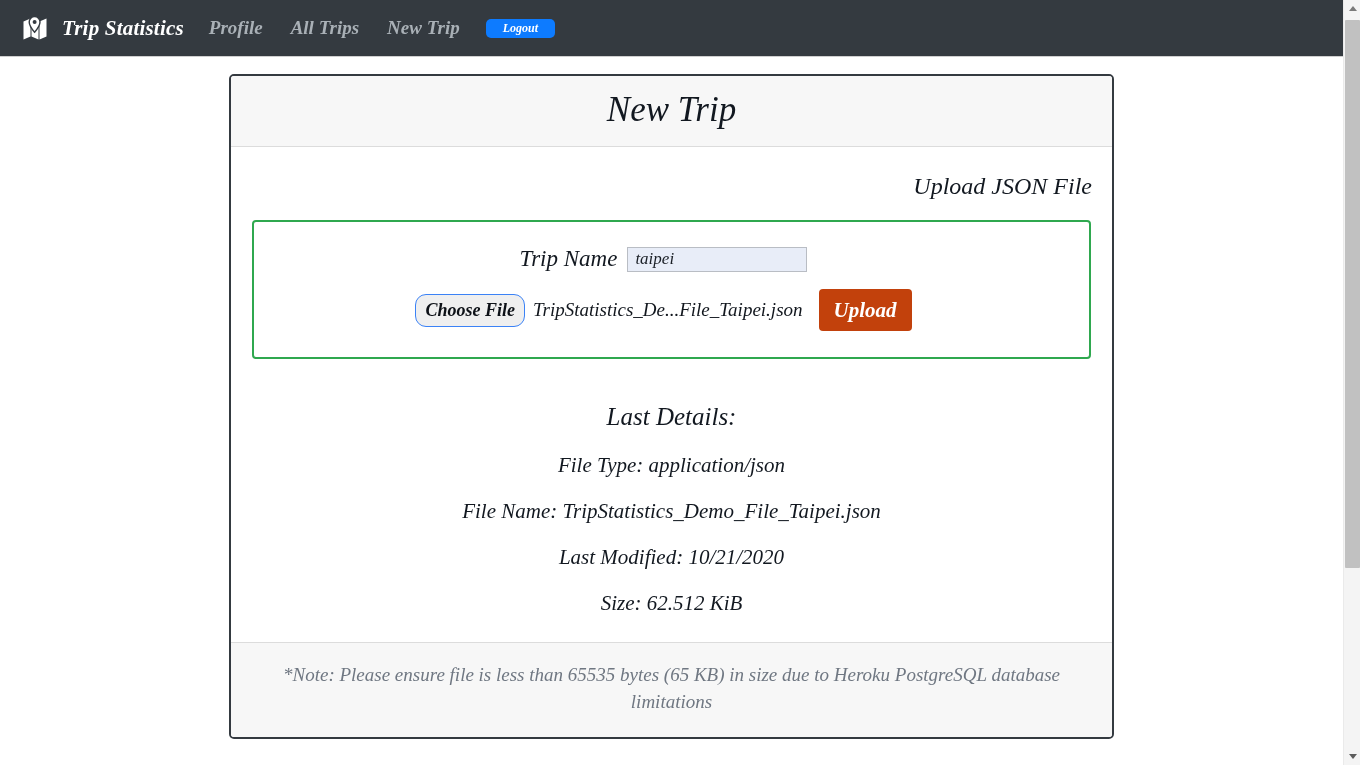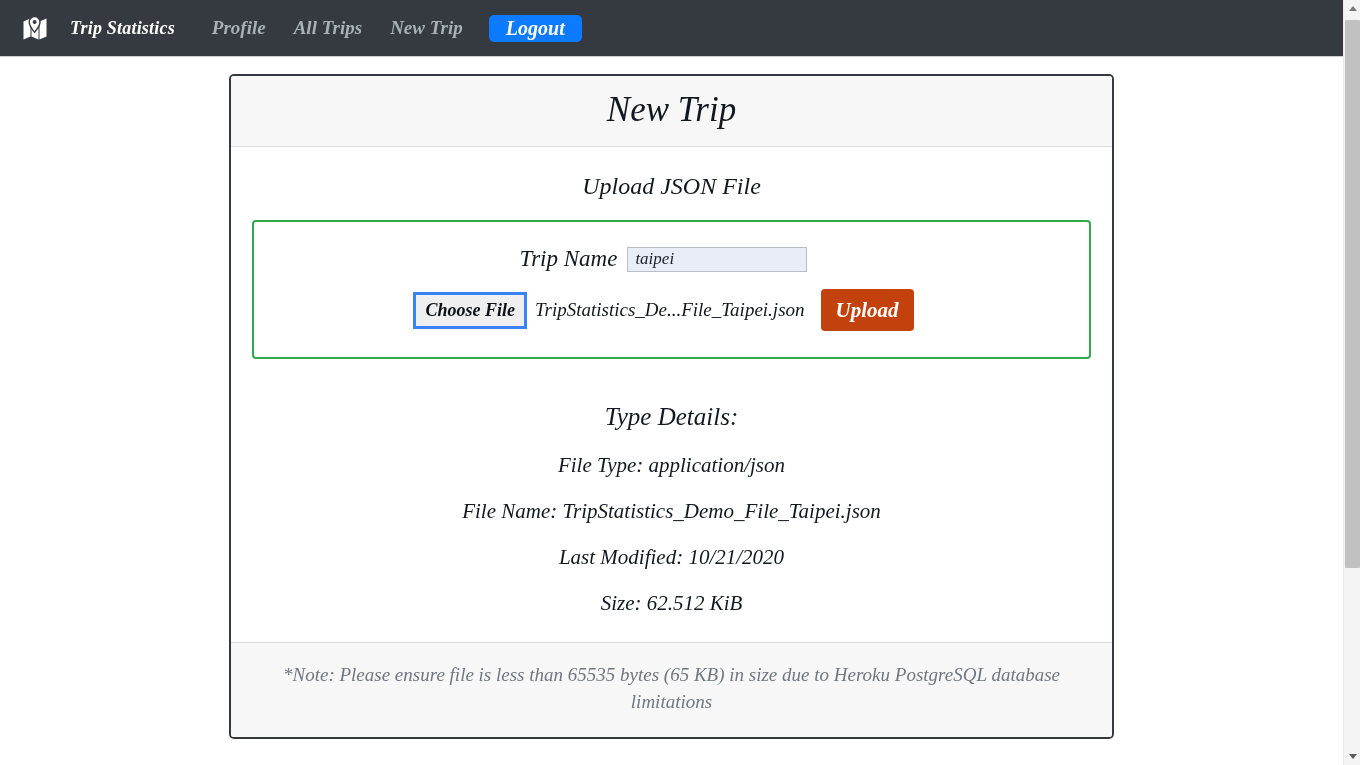--- a/index.html
+++ b/index.html
@@ -35,46 +35,46 @@
     height: 57px;
     background: #343a40;
     display: flex;
     align-items: center;
     padding: 0 0 0 22px;
     border-bottom: 1px solid #cfcfcf;
   }
   .brand {
     display: flex;
     align-items: center;
-    gap: 18px;
+    gap: 10px;
     color: #ffffff;
     font-style: italic;
     font-weight: bold;
-    font-size: 18px;
+    font-size: 21px;
     letter-spacing: .2px;
     text-decoration: none;
-    margin-right: 26px;
+    margin-right: 14px;
   }
   .brand-icon { display: block; width: 30px; height: 25px; }
   .nav-links { display: flex; align-items: center; gap: 6px; }
   .nav-link {
     color: #a9b0b6;
     font-style: italic;
     font-weight: bold;
     font-size: 19px;
     text-decoration: none;
     padding: 6px 11px;
     white-space: nowrap;
   }
   .nav-btn {
     background: #0d7bff;
     color: #ffffff;
     font-style: italic;
     font-weight: bold;
-    font-size: 20px;
+    font-size: 12px;
     text-decoration: none;
     padding: 2px 17px;
     border-radius: 5px;
     margin-left: 9px;
     white-space: nowrap;
   }
 
   
   .content { padding-top: 17px; }
 
@@ -101,20 +101,21 @@
     line-height: 1.15;
   }
   .card-body { padding: 26px 20px 22px 20px; text-align: center; }
 
   .section-title {
     margin: 0 0 20px 0;
     font-size: 24px;
     font-style: italic;
     font-weight: normal;
     color: #121820;
+    text-align: right;
   }
 
   
   .upload-form {
     border: 2px solid #2fa84f;
     border-radius: 4px;
     padding: 24px 36px 26px 20px;
     margin: 0 1px 44px 1px;
   }
   .form-row {
@@ -139,22 +140,22 @@
     color: #1a1f26;
     font-family: "Liberation Serif", "DejaVu Serif", serif;
     font-style: italic;
     font-size: 17px;
     outline: none;
   }
 
   .file-group { display: flex; align-items: center; }
   .choose-file-btn {
     background: #efefef;
-    border: 3px solid #3b82f6;
-    border-radius: 0;
+    border: 1px solid #3b82f6;
+    border-radius: 11px;
     padding: 5px 9px;
     font-family: "Liberation Serif", "DejaVu Serif", serif;
     font-style: italic;
     font-weight: bold;
     font-size: 18px;
     color: #0d1117;
     cursor: default;
     line-height: 1.2;
   }
   .file-name {
@@ -297,21 +298,21 @@
             <div class="form-row">
               <div class="file-group">
                 <button type="button" class="choose-file-btn">Choose File</button>
                 <span class="file-name">TripStatistics_De...File_Taipei.json</span>
               </div>
               <button type="submit" class="upload-btn">Upload</button>
             </div>
           </form>
 
           <div>
-            <h3 class="details-title">Type Details:</h3>
+            <h3 class="details-title">Last Details:</h3>
             <p class="detail-line">File Type: application/json</p>
             <p class="detail-line">File Name: TripStatistics_Demo_File_Taipei.json</p>
             <p class="detail-line">Last Modified: 10/21/2020</p>
             <p class="detail-line">Size: 62.512 KiB</p>
           </div>
 
         </div>
 
         <div class="card-footer">
           <p class="note">*Note: Please ensure file is less than 65535 bytes (65 KB) in size due to Heroku PostgreSQL database limitations</p>

